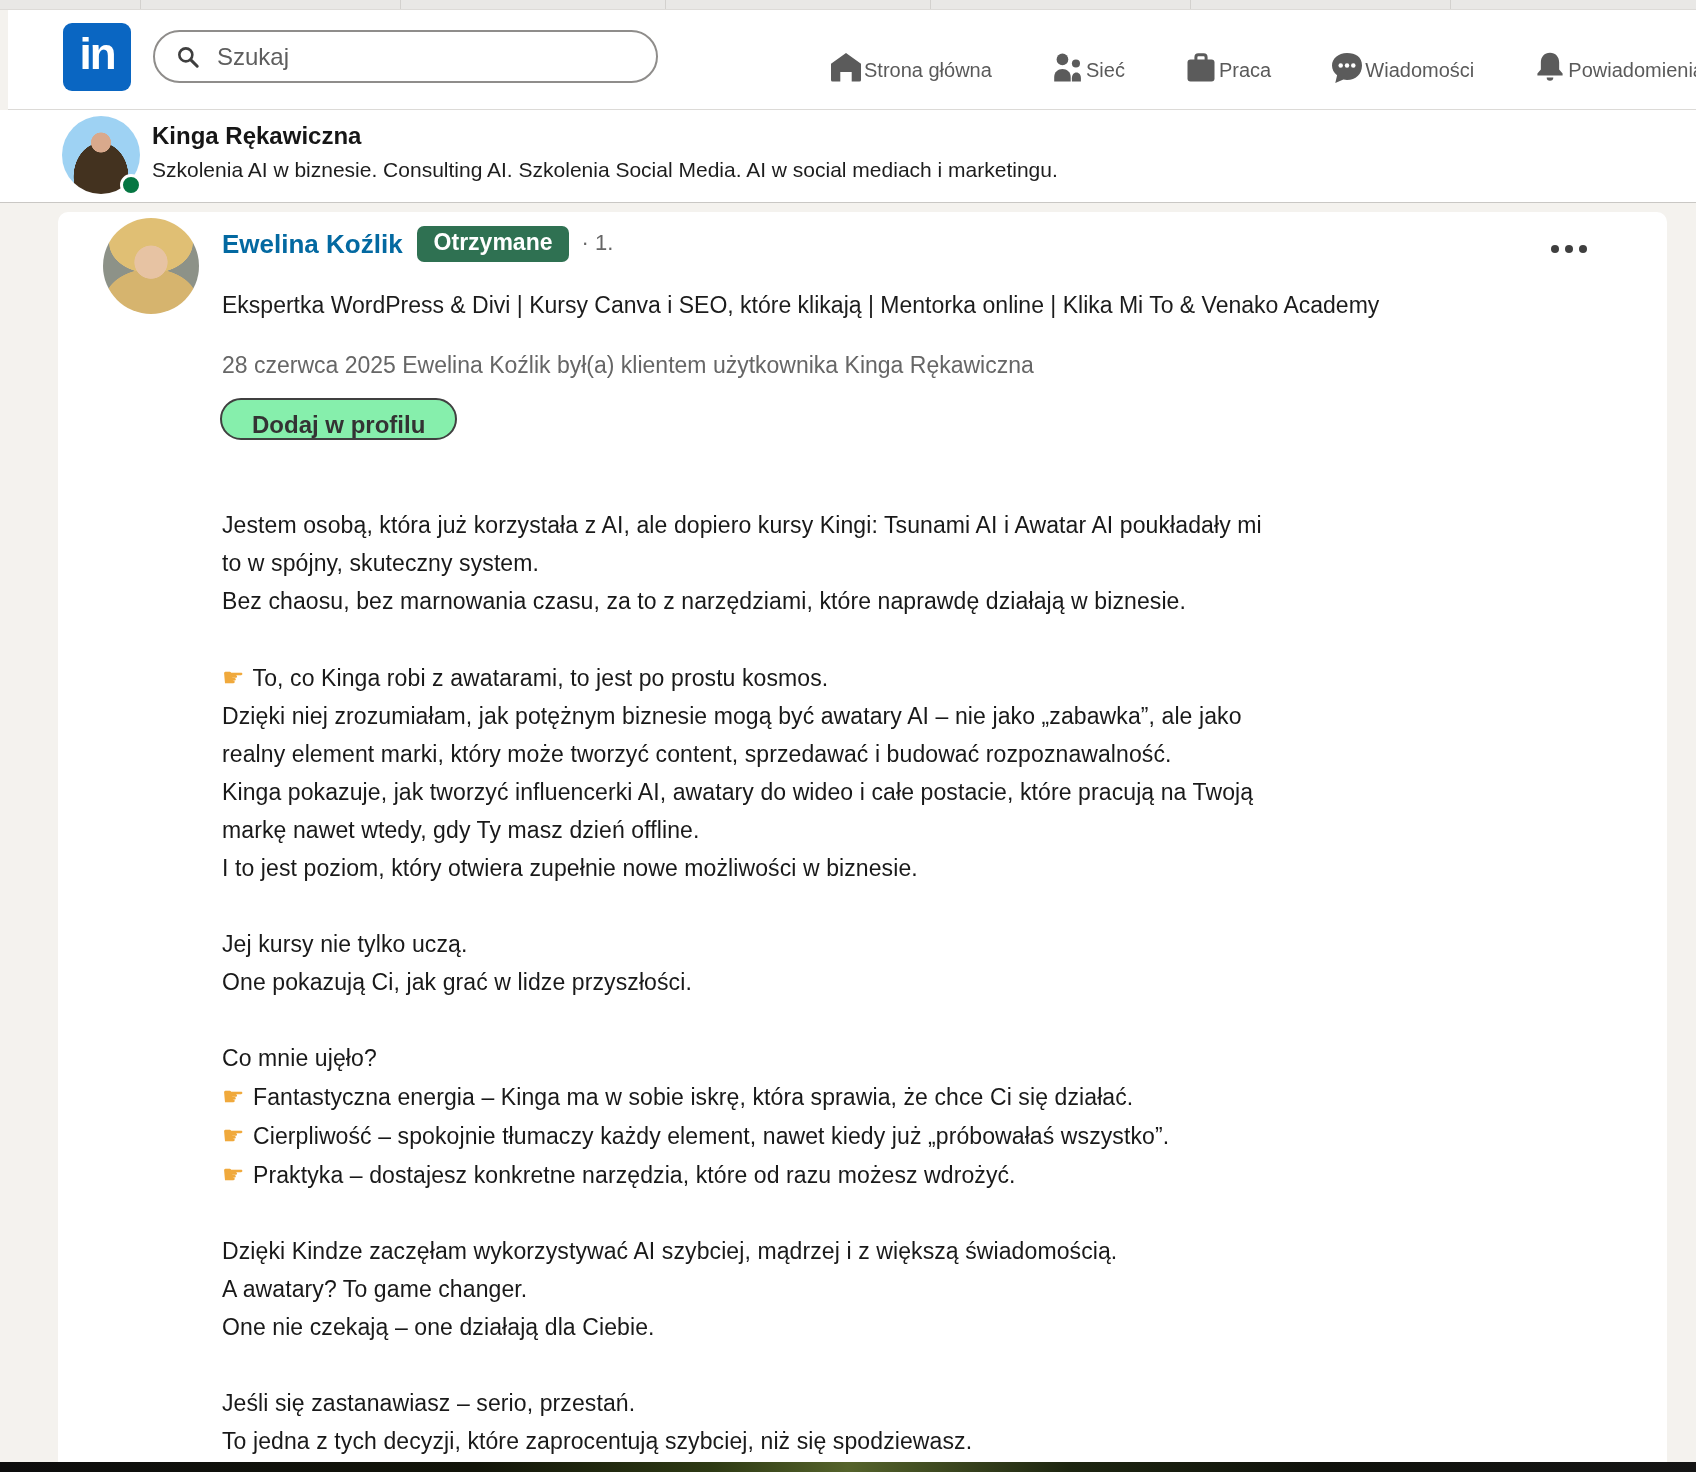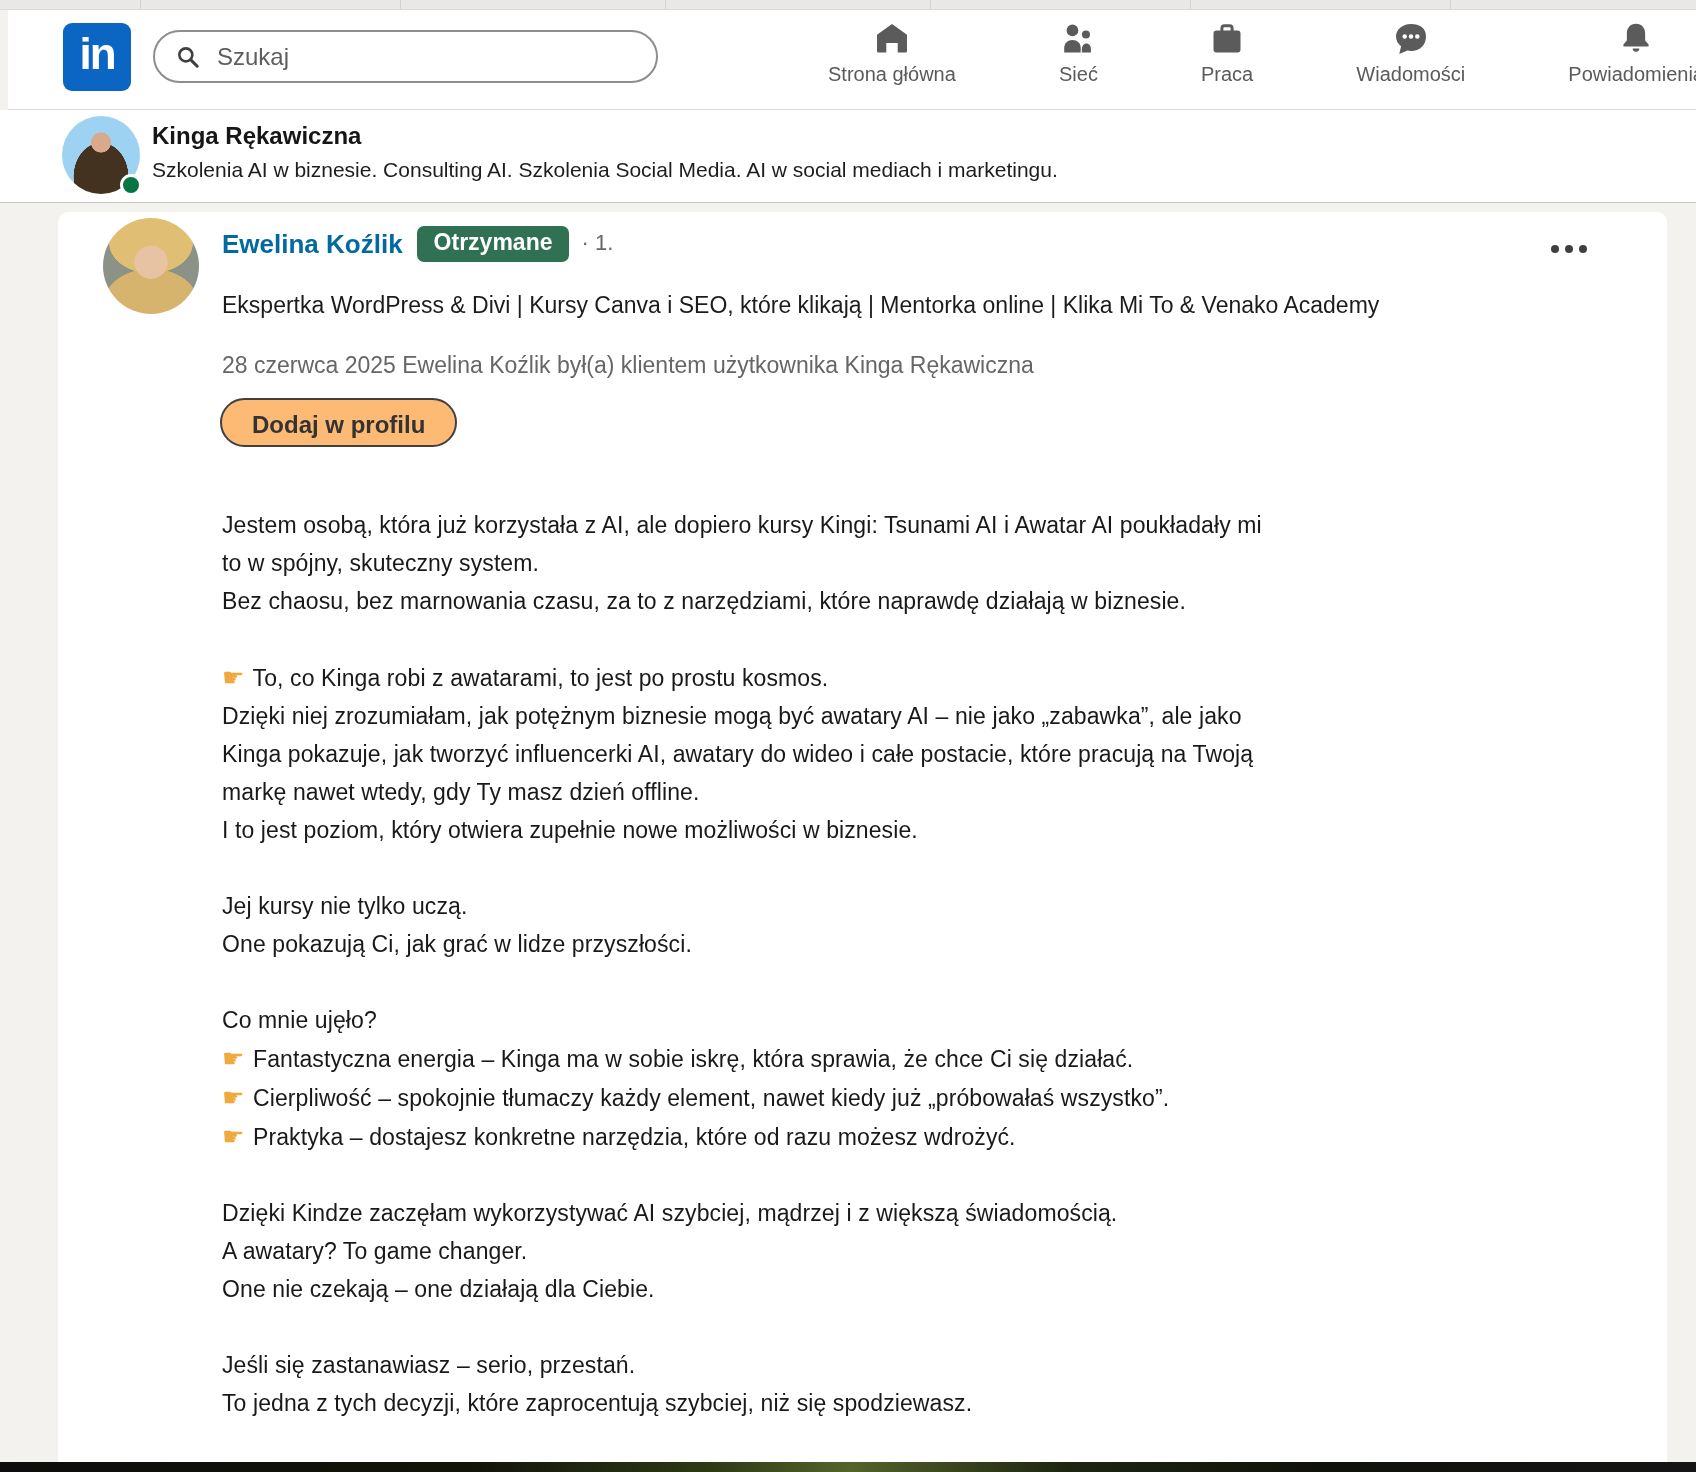--- a/index.html
+++ b/index.html
@@ -40,22 +40,22 @@
     font-family:"Liberation Sans", sans-serif;
     font-size:24px; color:#333; margin-left:16px; width:420px;
   }
   .search-input::placeholder{ color:#5e5e5e; }
 
   .nav-items{
     position:absolute; left:820px; top:0; width:876px; height:100px;
     display:flex; justify-content:space-between;
   }
   .nav-item{
-    display:flex; flex-direction:column; align-items:center;
-    padding-top:9px; cursor:pointer;
+    display:flex; flex-direction:row; align-items:center;
+    padding-top:16px; cursor:pointer;
   }
   .nav-item .nav-icon{ height:40px; display:flex; align-items:center; }
   .nav-item .nav-label{
     font-size:20px; color:#5a5a5a; margin-top:4px; white-space:nowrap;
   }
 
   
   .profile-banner{
     position:absolute; top:110px; left:0; width:1696px; height:93px;
     background:#fff; border-bottom:1px solid #c9c7c4;
@@ -103,22 +103,22 @@
     position:absolute; left:164px; top:58px; width:1330px;
     font-size:23px; line-height:37px; color:#1c1c1c;margin-top:17px;
   }
   .rec-meta{
     position:absolute; left:164px; top:140px; font-size:23px; color:#666;
   }
   .overflow-menu{
     position:absolute; right:78px; top:30px; cursor:pointer;
   }
   .add-btn{
-    position:absolute; left:162px; top:186px; height:49px;
-    padding:0 30px; background:#fdba74;
+    position:absolute; left:162px; top:186px; height:42px;
+    padding:0 30px; background:#86efac;
     border:2.5px solid #404040; border-radius:28px;
     font-family:"Liberation Sans", sans-serif;
     font-size:24px; font-weight:bold; color:#333; line-height:50px; cursor:pointer;
   }
   .post-body{
     position:absolute; left:164px; top:294px; width:1420px;
   }
   .post-line{
     min-height:38px; line-height:38px; font-size:23px; color:#191919;
     white-space:pre; letter-spacing:0.1px;
@@ -235,20 +235,21 @@
 
   <button class="add-btn">Dodaj w profilu</button>
 
   <div class="post-body">
       <div class="post-line">Jestem osobą, która już korzystała z AI, ale dopiero kursy Kingi: Tsunami AI i Awatar AI poukładały mi</div>
       <div class="post-line">to w spójny, skuteczny system.</div>
       <div class="post-line">Bez chaosu, bez marnowania czasu, za to z narzędziami, które naprawdę działają w biznesie.</div>
       <div class="post-line">&nbsp;</div>
       <div class="post-line"><span class="pointer-emoji">☛</span> To, co Kinga robi z awatarami, to jest po prostu kosmos.</div>
       <div class="post-line">Dzięki niej zrozumiałam, jak potężnym biznesie mogą być awatary AI – nie jako „zabawka”, ale jako</div>
+      <div class="post-line">realny element marki, który może tworzyć content, sprzedawać i budować rozpoznawalność.</div>
       <div class="post-line">Kinga pokazuje, jak tworzyć influencerki AI, awatary do wideo i całe postacie, które pracują na Twoją</div>
       <div class="post-line">markę nawet wtedy, gdy Ty masz dzień offline.</div>
       <div class="post-line">I to jest poziom, który otwiera zupełnie nowe możliwości w biznesie.</div>
       <div class="post-line">&nbsp;</div>
       <div class="post-line">Jej kursy nie tylko uczą.</div>
       <div class="post-line">One pokazują Ci, jak grać w lidze przyszłości.</div>
       <div class="post-line">&nbsp;</div>
       <div class="post-line">Co mnie ujęło?</div>
       <div class="post-line"><span class="pointer-emoji">☛</span> Fantastyczna energia – Kinga ma w sobie iskrę, która sprawia, że chce Ci się działać.</div>
       <div class="post-line"><span class="pointer-emoji">☛</span> Cierpliwość – spokojnie tłumaczy każdy element, nawet kiedy już „próbowałaś wszystko”.</div>

